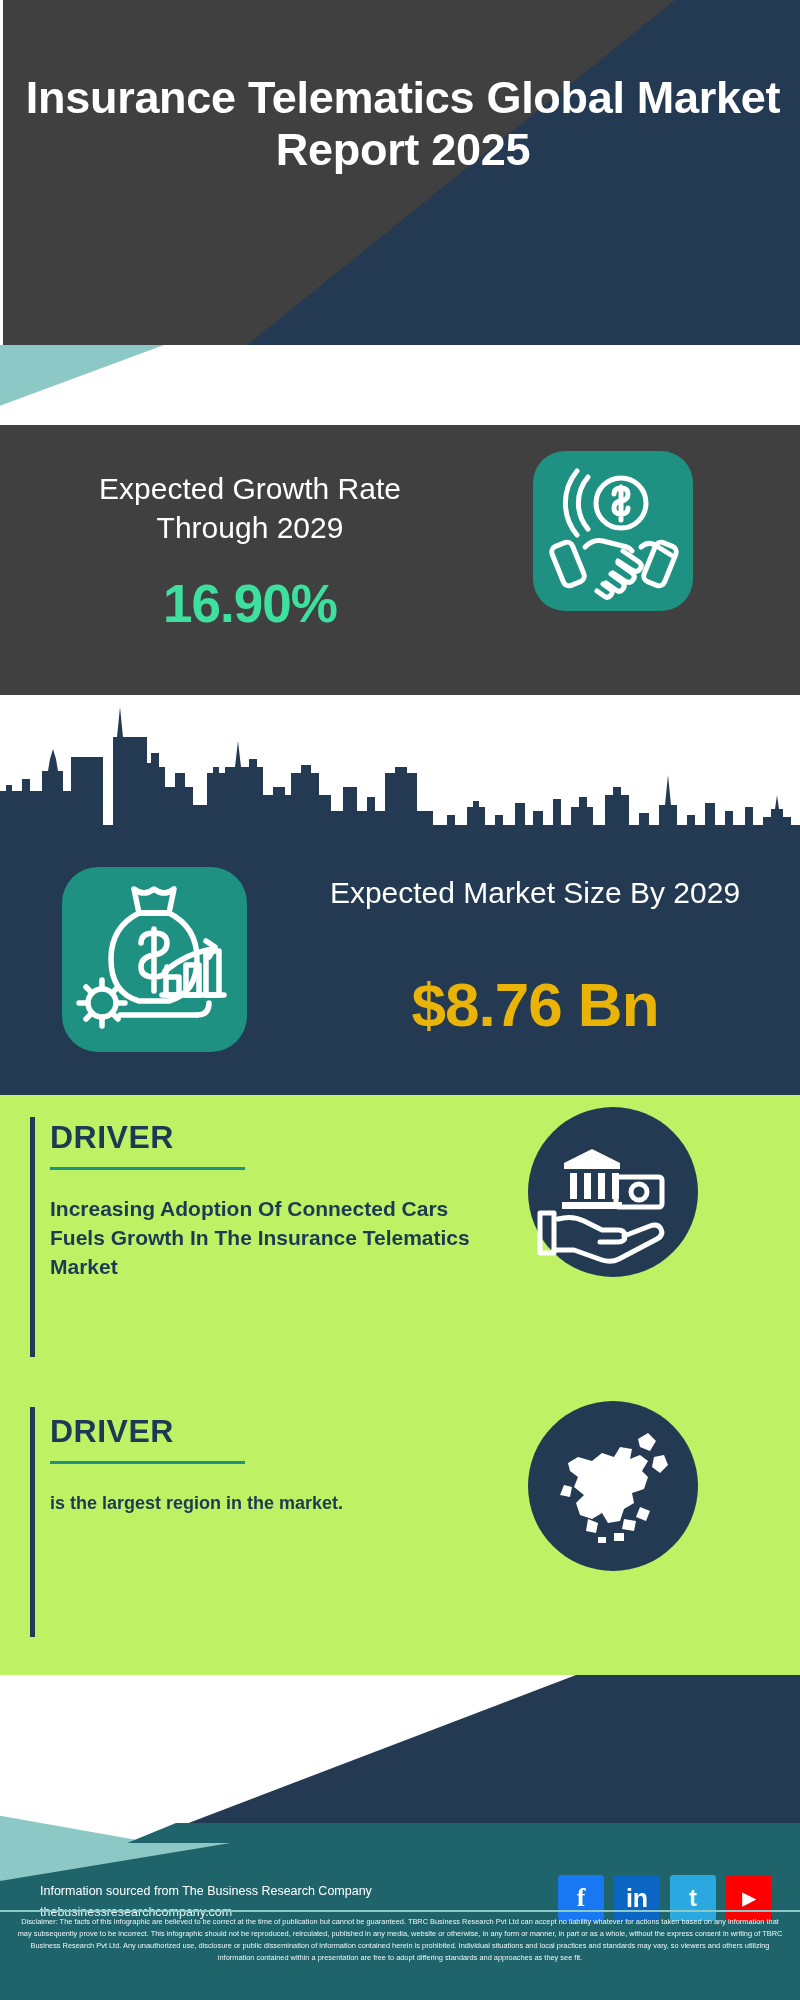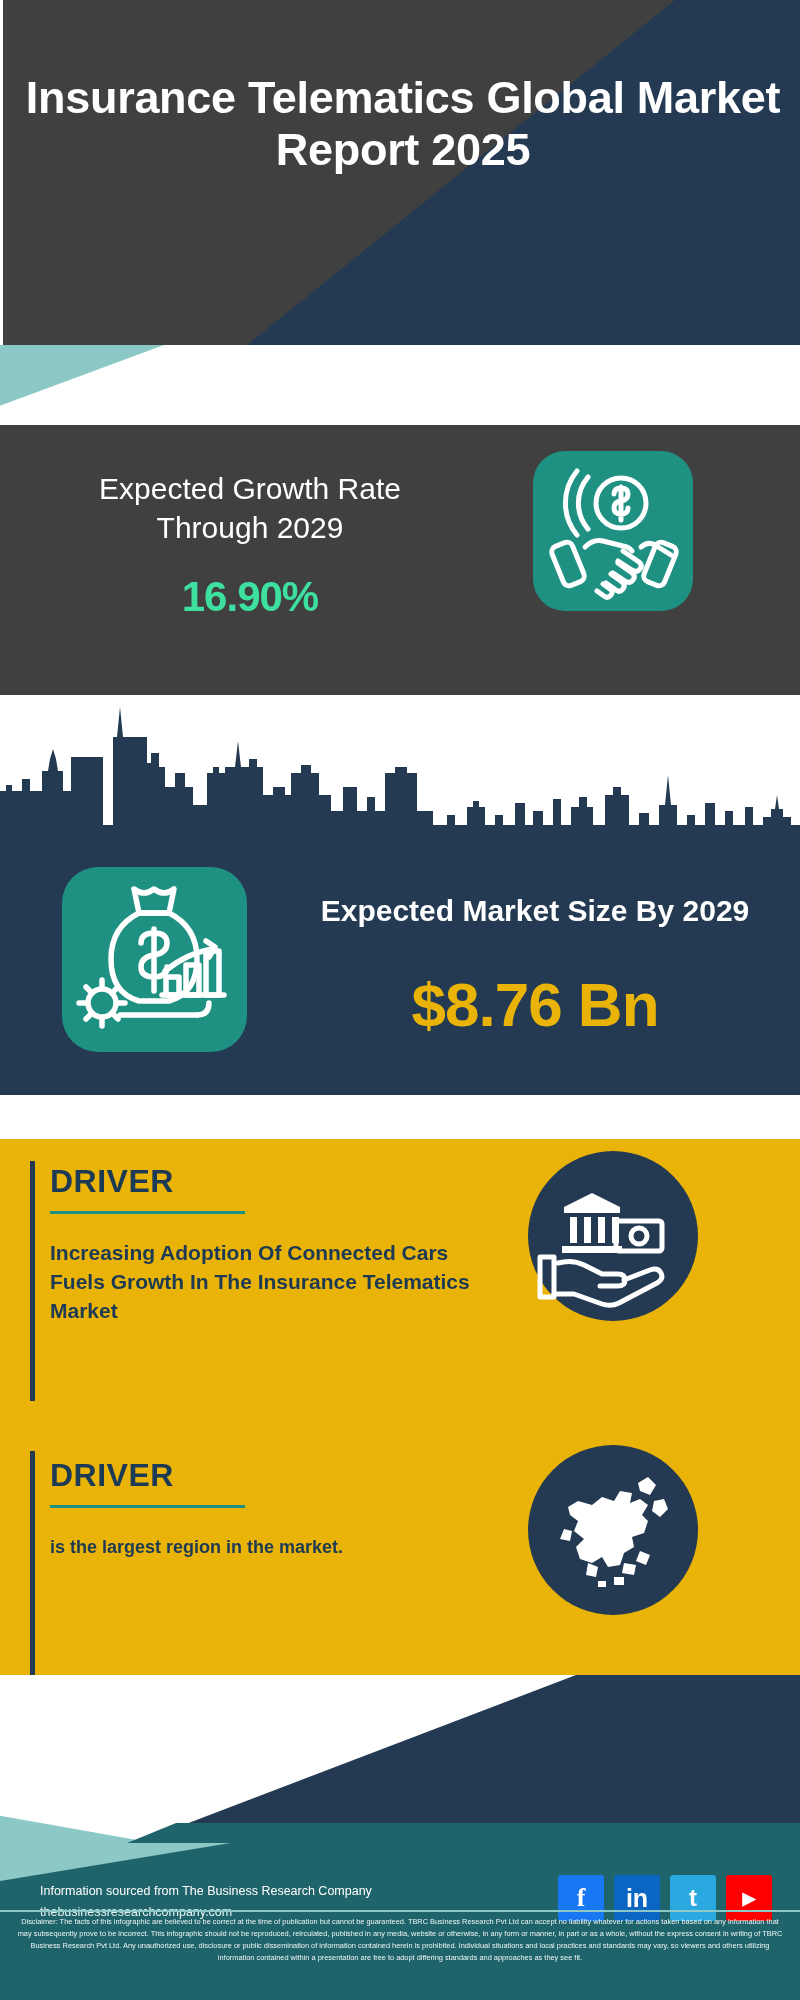--- a/index.html
+++ b/index.html
@@ -39,48 +39,48 @@
   }
 
   
   .growth { position:absolute; top:425px; left:0; width:800px; height:270px; background:#404040; overflow:hidden; }
   .growth .label {
     position:absolute; left:40px; top:44px; width:420px;
     text-align:center; color:#ffffff; font-size:30px; line-height:1.3; font-weight:400;
   }
   .growth .value {
     position:absolute; left:40px; top:148px; width:420px;
-    text-align:center; color:#3ee0a0; font-size:42px; font-weight:bold; letter-spacing:-1px;
+    text-align:center; color:#3ee0a0; font-size:53px; font-weight:bold; letter-spacing:-1px;
   }
   .icon-tile-a {
     position:absolute; left:533px; top:26px; width:160px; height:160px;
     background:#1f9182; border-radius:32px;
   }
 
   
   .skyband { position:absolute; top:695px; left:0; width:800px; height:130px; background:#ffffff; overflow:hidden; }
   .skyband svg { position:absolute; bottom:0; left:0; width:800px; height:130px; display:block; }
 
   
   .market { position:absolute; top:825px; left:0; width:800px; height:270px; background:#243a52; overflow:hidden; }
   .icon-tile-b {
     position:absolute; left:62px; top:42px; width:185px; height:185px;
     background:#1f9182; border-radius:36px;
   }
   .market .label {
-    position:absolute; left:290px; top:66px; width:490px;
-    text-align:center; color:#ffffff; font-size:30px; line-height:1.3; font-weight:700;
+    position:absolute; left:290px; top:48px; width:490px;
+    text-align:center; color:#ffffff; font-size:30px; line-height:1.3; font-weight:400;
   }
   .market .value {
     position:absolute; left:290px; top:144px; width:490px;
     text-align:center; color:#eab308; font-size:62px; font-weight:bold; letter-spacing:-1px;
   }
 
   
-  .cards { position:absolute; top:1095px; left:0; width:800px; height:580px; background:#eab308;margin-top:44px; }
+  .cards { position:absolute; top:1095px; left:0; width:800px; height:580px; background:#bef264; }
   .card { position:absolute; left:0; width:800px; }
   .card .bar { position:absolute; left:30px; top:0; width:5px; background:#243a52; }
   .card .heading {
     position:absolute; left:50px;
     color:#1d3a54; font-size:32px; font-weight:bold; letter-spacing:0.5px;
   }
   .card .rule { position:absolute; left:50px; height:3px; width:195px; background:#1f9182; }
   .card .body {
     position:absolute; left:50px; width:420px;
     color:#1d3a54; font-size:21px; font-weight:bold; line-height:1.38;

